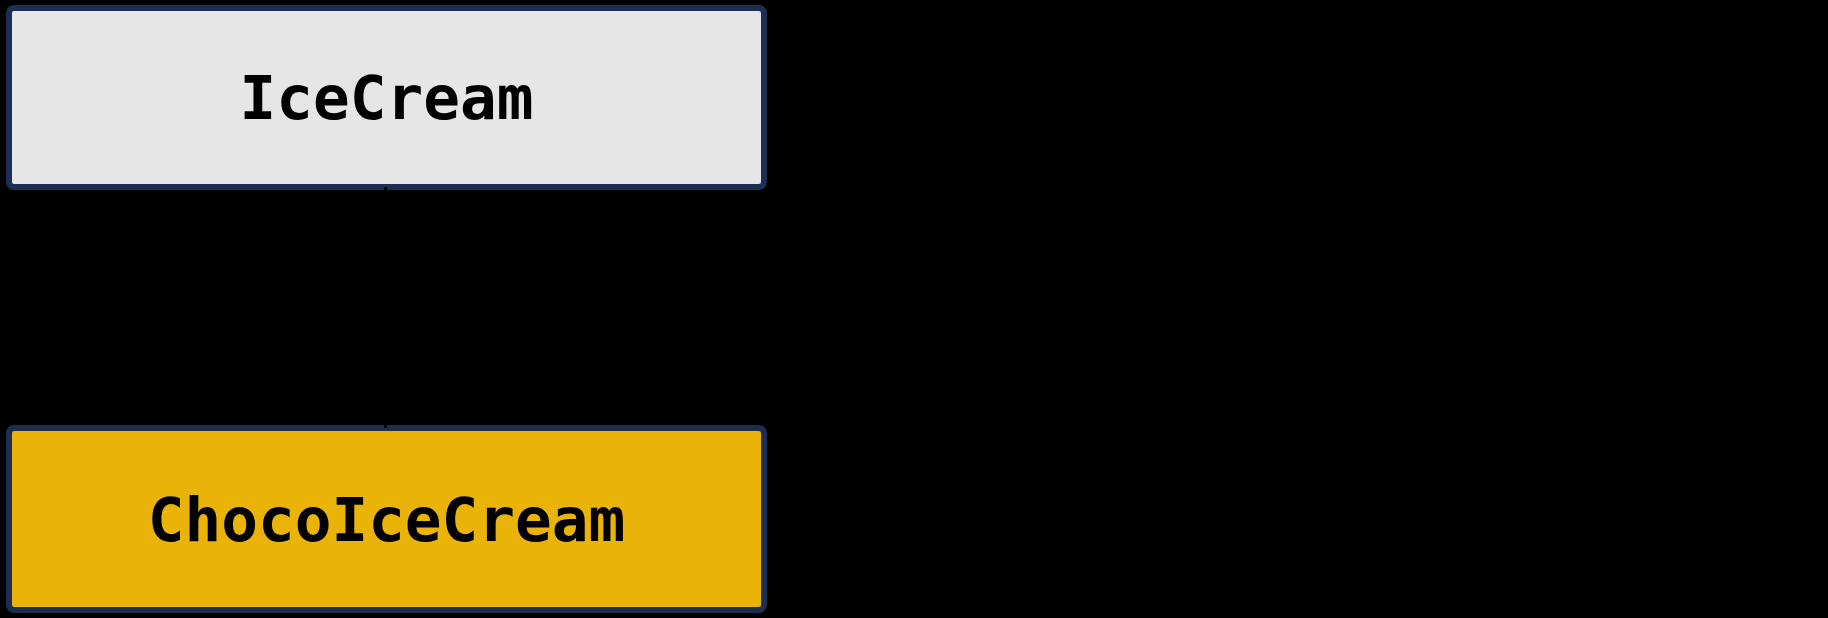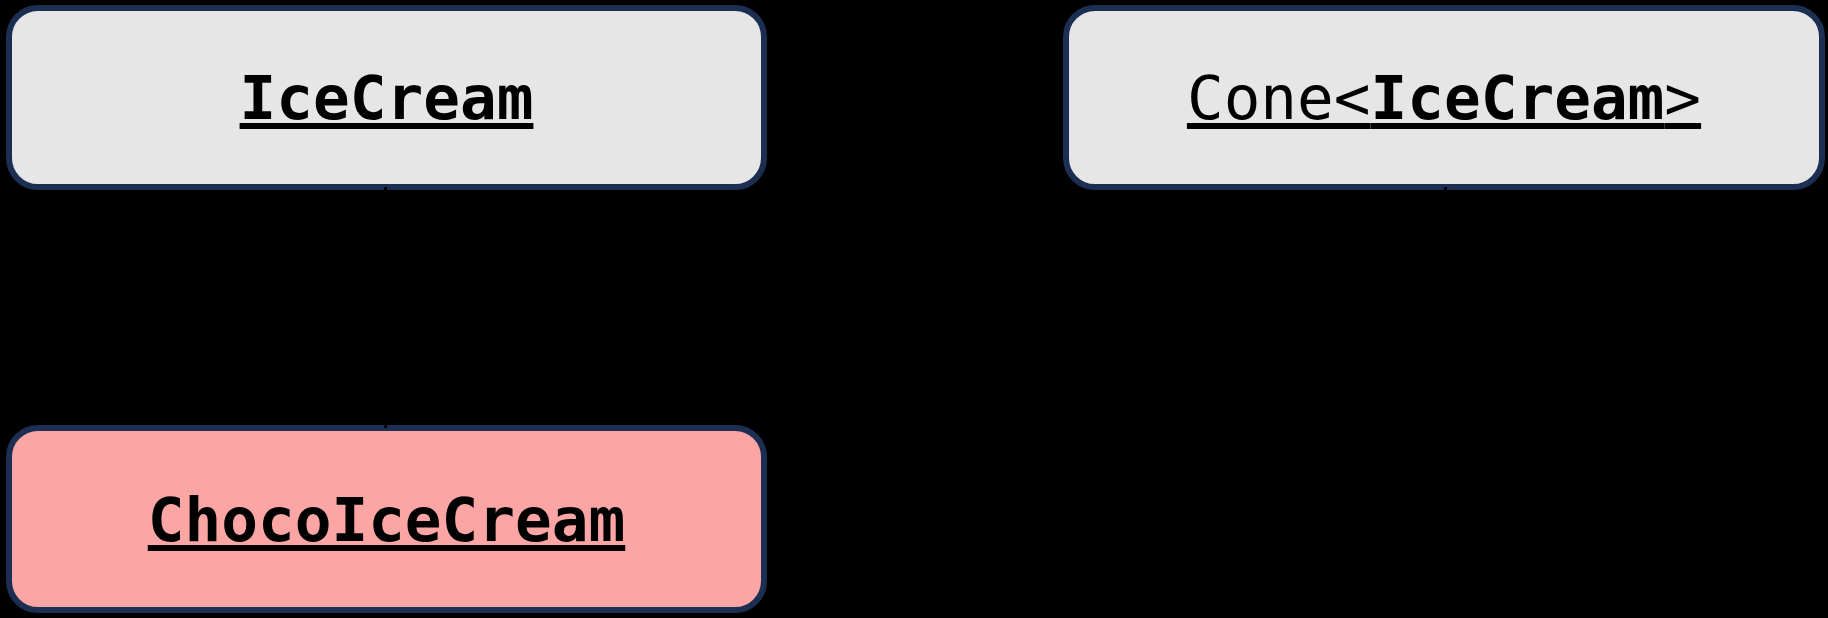--- a/index.html
+++ b/index.html
@@ -11,33 +11,32 @@
     position: relative;
     width: 1828px;
     height: 618px;
     background: #000000;
     overflow: hidden;
   }
   .node {
     position: absolute;
     box-sizing: border-box;
     border: 6px solid #1c2f52;
-    border-radius: 32px;
+    border-radius: 8px;
     display: flex;
     align-items: center;
     justify-content: center;
     font-family: "DejaVu Sans Mono", "Liberation Mono", monospace;
     font-size: 61px;
     color: #000000;
     white-space: nowrap;
     z-index: 1;
-    text-decoration: underline;
   }
   .node[data-variant="light"] { background: #e6e6e6; }
-  .node[data-variant="chocolate"] { background: #fca5a5; }
+  .node[data-variant="chocolate"] { background: #eab308; }
   .node .bold  { font-weight: bold; }
   .node .plain { font-weight: normal; }
 
   #node-icecream            { left: 6px;    top: 5px;   width: 761px; height: 185px; }
   #node-cone-icecream       { left: 1063px; top: 5px;   width: 762px; height: 185px; }
   #node-chocoicecream       { left: 6px;    top: 425px; width: 761px; height: 188px; }
   #node-cone-chocoicecream  { left: 1063px; top: 425px; width: 762px; height: 188px; }
 
   
   .arrow {
@@ -53,23 +52,20 @@
 </style>
 </head>
 <body>
 
 <div class="canvas">
 
   <div class="node" id="node-icecream" data-variant="light">
     <span class="label"><span class="plain"></span><span class="bold">IceCream</span><span class="plain"></span></span>
   </div>
 
-  <div class="node" id="node-cone-icecream" data-variant="light">
-    <span class="label"><span class="plain">Cone&lt;</span><span class="bold">IceCream</span><span class="plain">&gt;</span></span>
-  </div>
 
   <div class="node" id="node-chocoicecream" data-variant="chocolate">
     <span class="label"><span class="plain"></span><span class="bold">ChocoIceCream</span><span class="plain"></span></span>
   </div>
 
 
   <div class="arrow" id="arrow-left"></div>
 
   <div class="arrow" id="arrow-right"></div>
 

